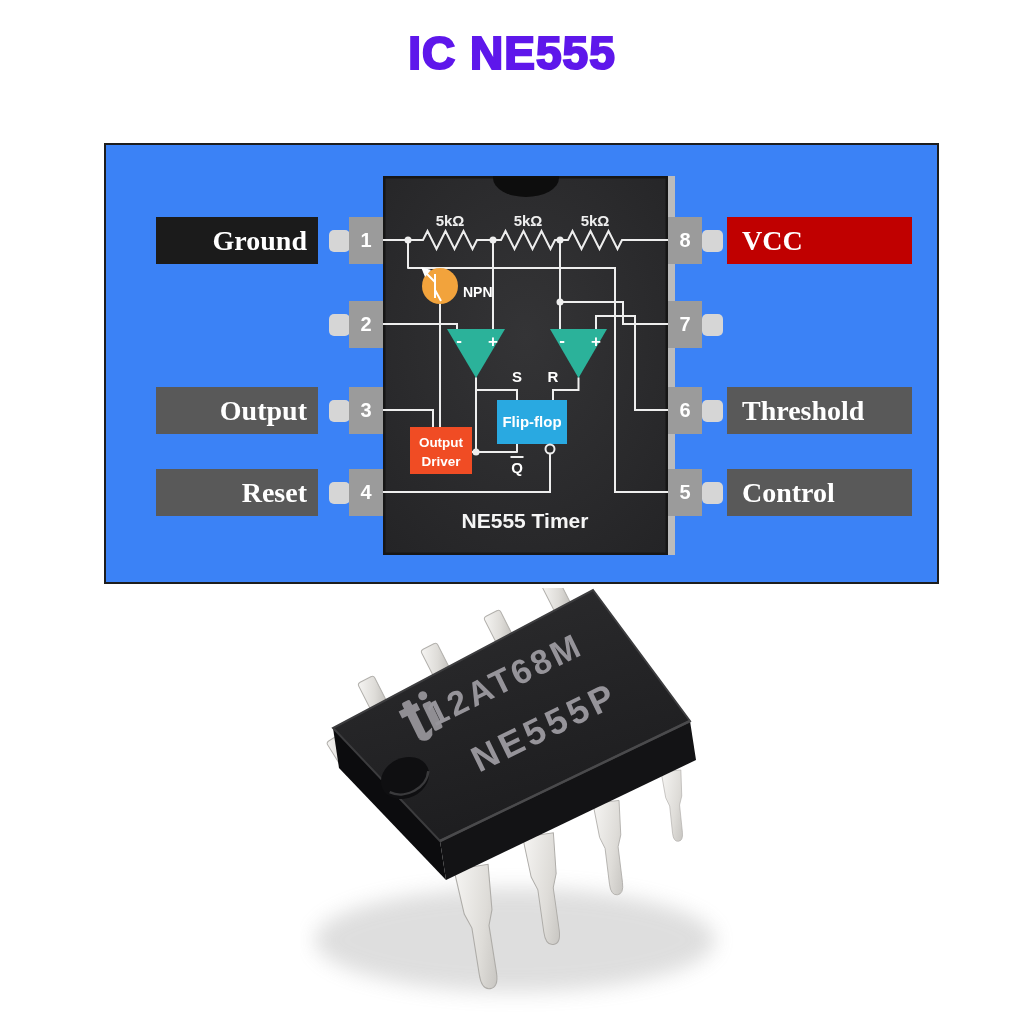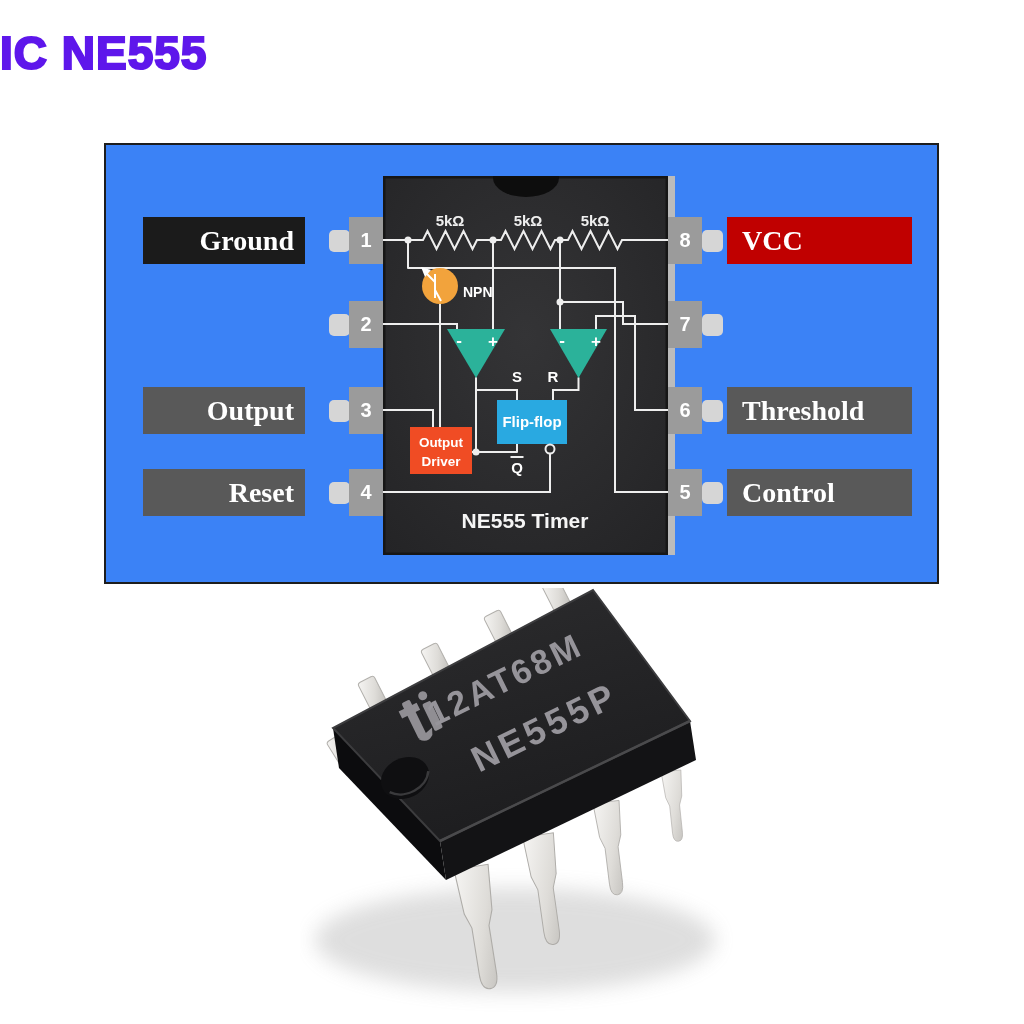--- a/index.html
+++ b/index.html
@@ -1,26 +1,26 @@
 <!DOCTYPE html>
 <html><head>
 <meta charset="utf-8">
 <style>
   html,body{margin:0;padding:0;background:#ffffff;}
   .page{position:relative;width:1024px;height:1024px;background:#ffffff;overflow:hidden;
         font-family:"Liberation Sans",sans-serif;}
-  .title{position:absolute;left:0;top:26px;width:1024px;text-align:left;margin:0;
+  .title{position:absolute;left:0;top:26px;width:1024px;text-align:center;margin:0;
          font-family:"Liberation Sans",sans-serif;font-size:46px;font-weight:900;
          letter-spacing:1px;color:#5e17eb;-webkit-text-stroke:2.2px #5e17eb;}
   .board{position:absolute;left:104px;top:143px;width:831px;height:437px;
          background:#3b82f6;border:2px solid #1d1d1d;}
   .ic-strip{position:absolute;left:562px;top:31px;width:7px;height:379px;background:#bcbcbc;}
   .plabel{position:absolute;width:162px;height:47px;display:flex;align-items:center;
           font-family:"Liberation Serif",serif;font-weight:bold;font-size:28px;color:#ffffff;}
-  .plabel.left{left:37px;justify-content:flex-end;padding-right:11px;box-sizing:border-box;}
+  .plabel.left{left:50px;justify-content:flex-end;padding-right:11px;box-sizing:border-box;}
   .plabel.right{left:621px;width:185px;justify-content:flex-start;padding-left:15px;box-sizing:border-box;}
   .bg-dark{background:#1b1b1b;} .bg-gray{background:#595959;} .bg-red{background:#c00000;}
   .tab{position:absolute;width:34px;height:47px;background:#9b9b9b;color:#ffffff;
        display:flex;align-items:center;justify-content:center;
        font-size:20px;font-weight:bold;}
   .tab.left{left:243px;} .tab.right{left:562px;}
   .nub{position:absolute;width:21px;height:22px;background:#d6d6d6;border-radius:5px;}
   .nub.left{left:223px;} .nub.right{left:596px;}
   .r0{top:72px;} .r1{top:156px;} .r2{top:242px;} .r3{top:324px;}
   .n0{top:85px;} .n1{top:169px;} .n2{top:255px;} .n3{top:337px;}

